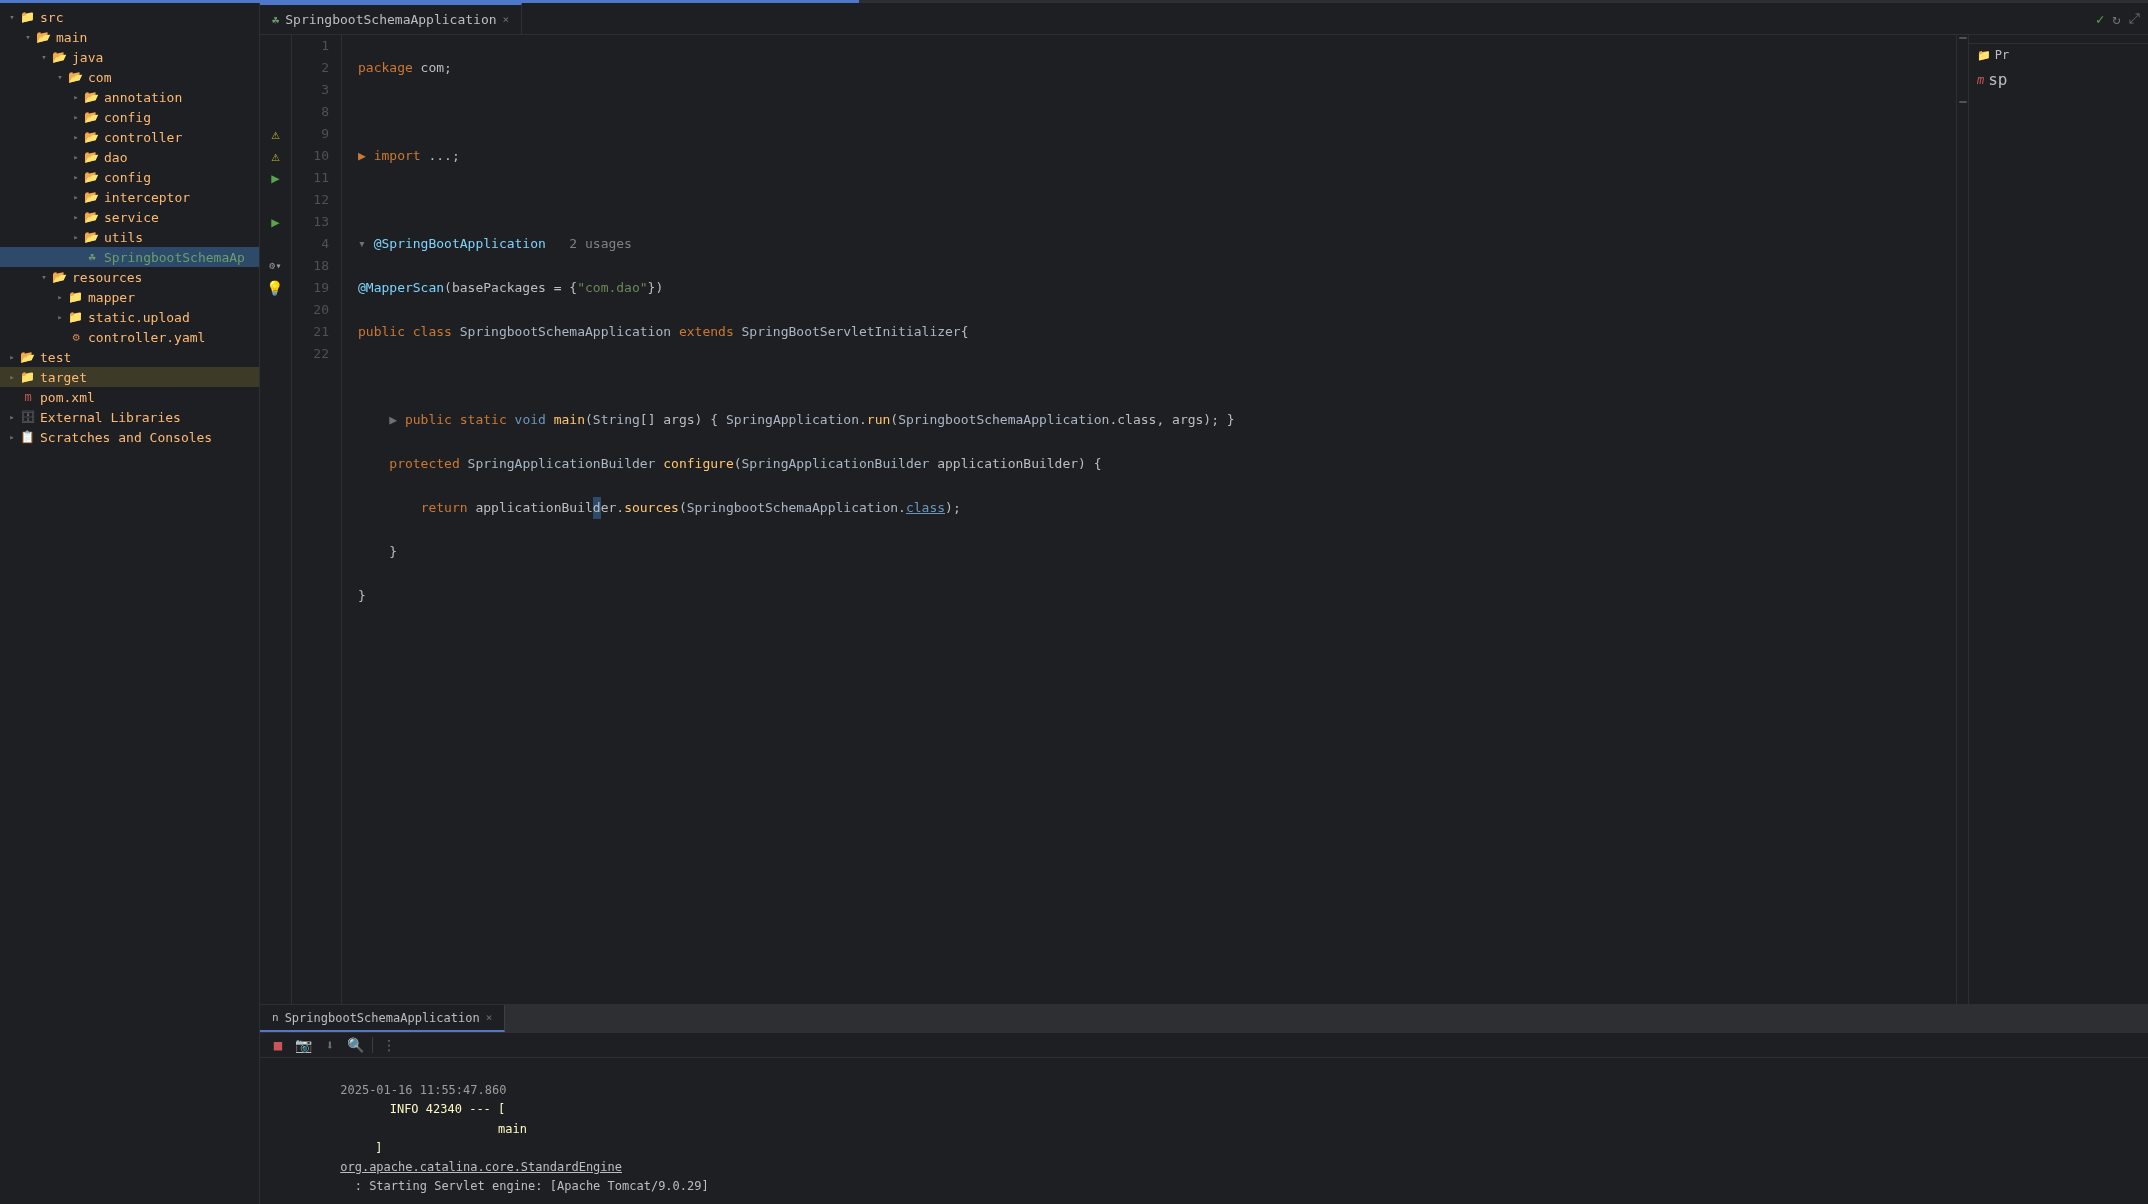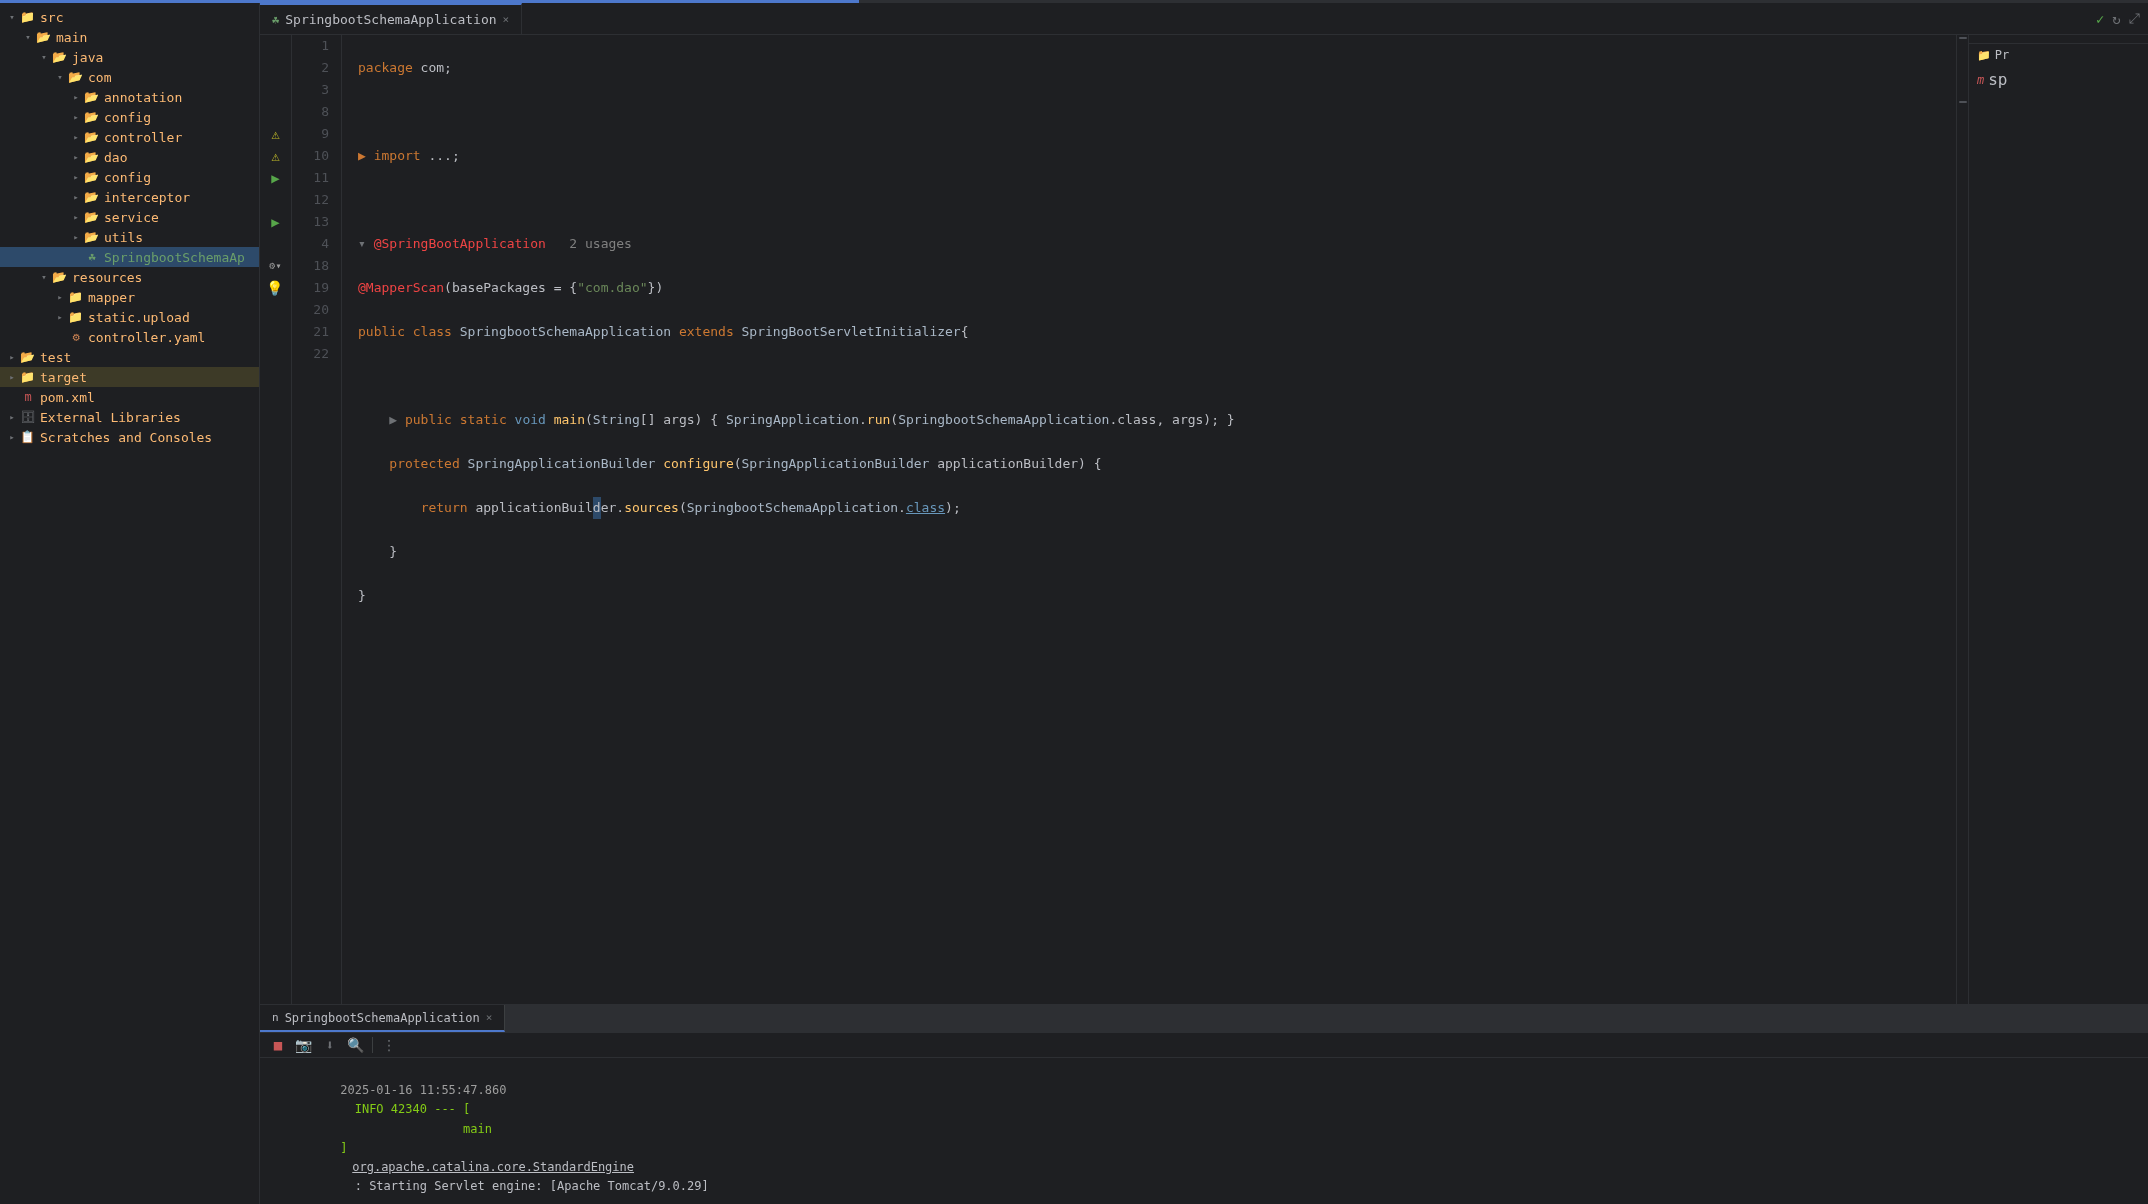--- a/index.html
+++ b/index.html
@@ -186,21 +186,21 @@
       line-height: 22px;
       display: flex;
       align-items: center;
       justify-content: center;
       font-size: 11px;
     }
 
     
     .kw { color: #cc7832; }
     .kw-blue { color: #6897bb; }
-    .annotation { color: #ef4444; }
+    .annotation { color: #7dd3fc; }
     .string { color: #6a8759; }
     .class-name { color: #a9b7c6; }
     .method { color: #ffc66d; }
     .plain { color: #bcbec4; }
     .gray { color: #808080; }
 
     
     .scrollbar-gutter {
       width: 12px;
       background: #1e1f22;
@@ -306,23 +306,23 @@
       padding: 4px 8px;
       font-size: 12px;
       line-height: 1.6;
     }
     .log-line {
       color: #bcbec4;
       white-space: pre;
       font-family: 'Consolas', monospace;
     }
     .log-timestamp { color: #9e9e9e; }
-    .log-info { color: #84cc16; }
+    .log-info { color: #fef9c3; margin-left: 35px; }
     .log-message { color: #bcbec4; }
-    .log-underline { text-decoration: underline; margin-left: 12px; }
+    .log-underline { text-decoration: underline; }
 
     
     .progress-bar-container {
       height: 3px;
       background: #2d2f33;
       flex-shrink: 0;
     }
     .progress-bar-fill {
       height: 3px;
       background: #4d78cc;

